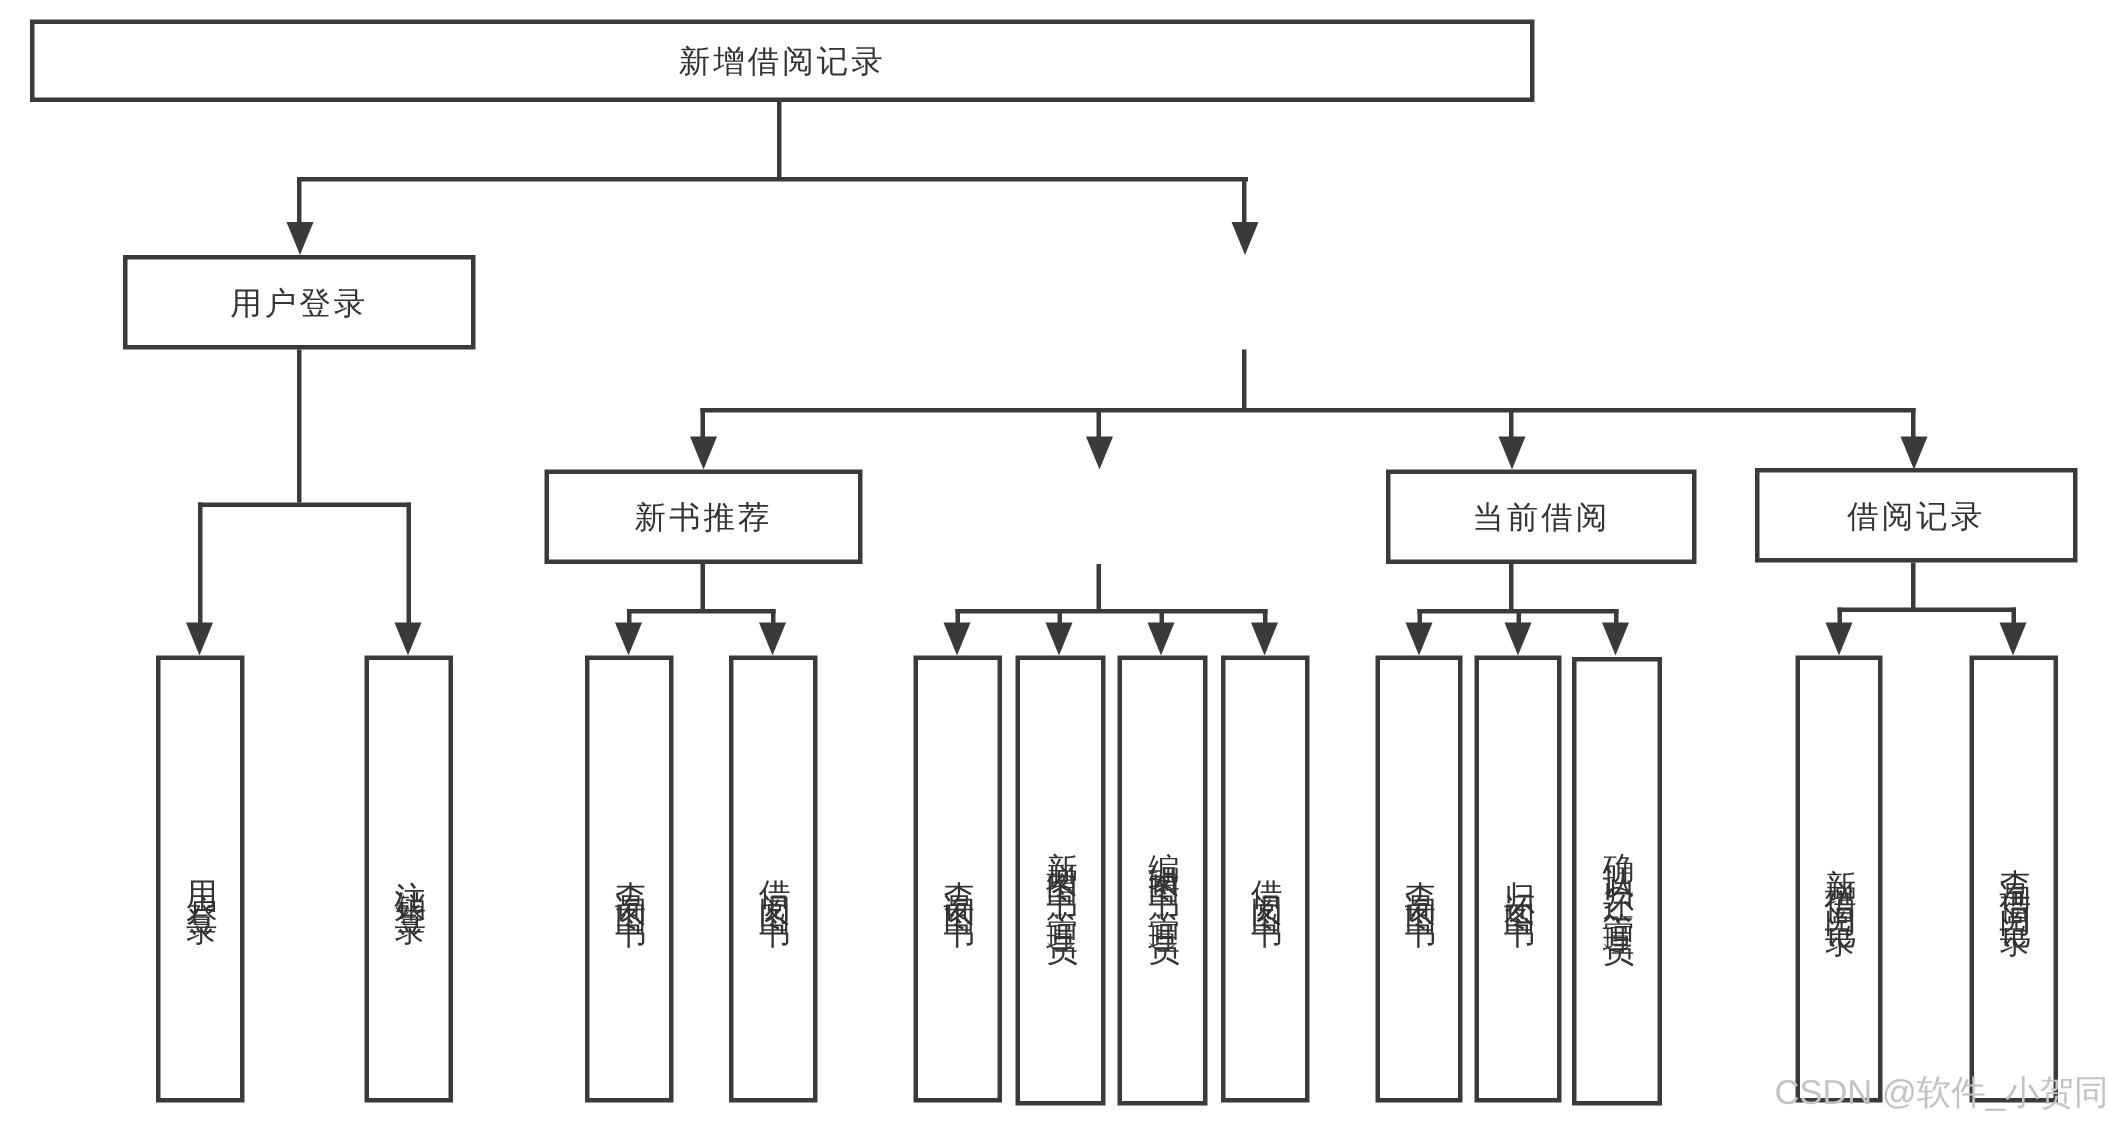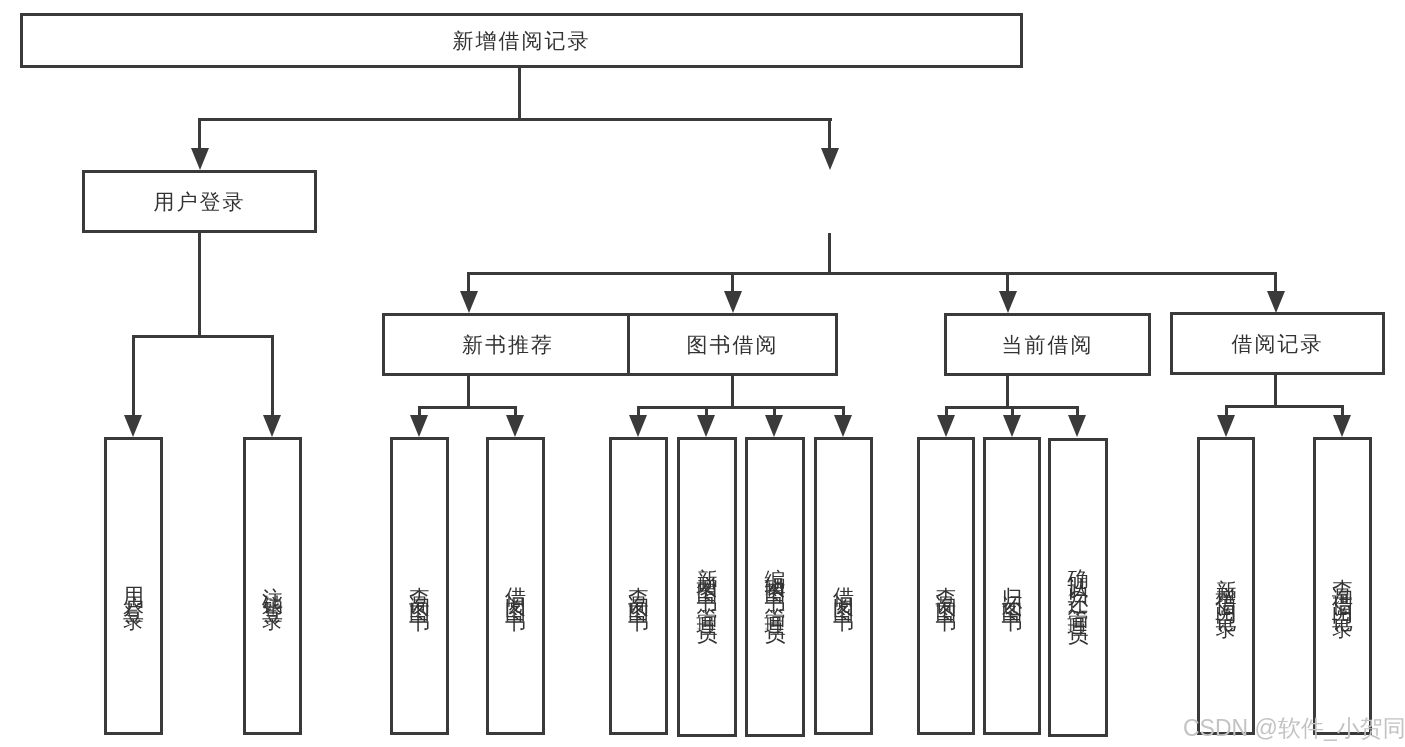--- a/index.html
+++ b/index.html
@@ -60,27 +60,24 @@
   <div class="hline" style="left:467px;top:272px;width:810px"></div>
   <div class="vline" style="left:467px;top:272px;height:21px"></div>
   <div class="vline" style="left:731px;top:272px;height:21px"></div>
   <div class="vline" style="left:1006px;top:272px;height:21px"></div>
   <div class="vline" style="left:1274px;top:272px;height:21px"></div>
   <div class="arrow" style="left:460px;top:291px"></div>
   <div class="arrow" style="left:724px;top:291px"></div>
   <div class="arrow" style="left:999px;top:291px"></div>
   <div class="arrow" style="left:1267px;top:291px"></div>
 
-  <div class="node hnode" style="left:382px;top:313px;width:252px;height:63px">
+  <div class="node hnode" style="left:363px;top:313px;width:212px;height:63px">
     <span>新书推荐</span>
   </div>
-  <div class="node hnode" style="left:627px;top:313px;width:211px;height:63px">
-    <span>图书借阅</span>
-  </div>
-  <div class="node hnode" style="left:944px;top:313px;width:207px;height:63px">
+  <div class="node hnode" style="left:924px;top:313px;width:207px;height:63px">
     <span>当前借阅</span>
   </div>
   <div class="node hnode" style="left:1170px;top:312px;width:215px;height:63px">
     <span>借阅记录</span>
   </div>
 
   <div class="vline" style="left:467px;top:376px;height:31px"></div>
   <div class="hline" style="left:418px;top:406px;width:99px"></div>
   <div class="vline" style="left:418px;top:406px;height:12px"></div>
   <div class="vline" style="left:514px;top:406px;height:12px"></div>

